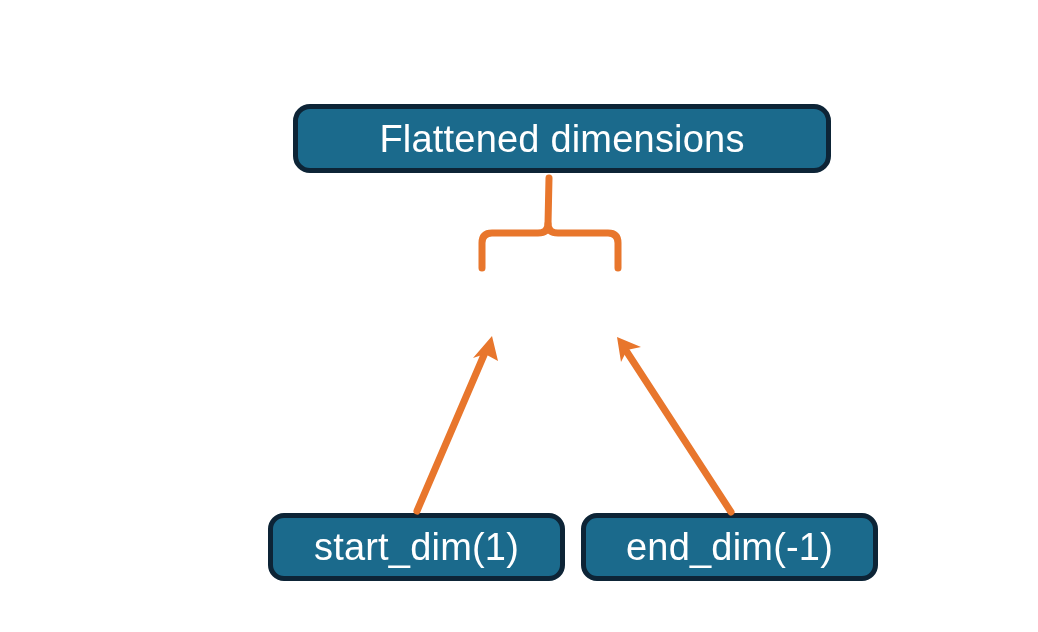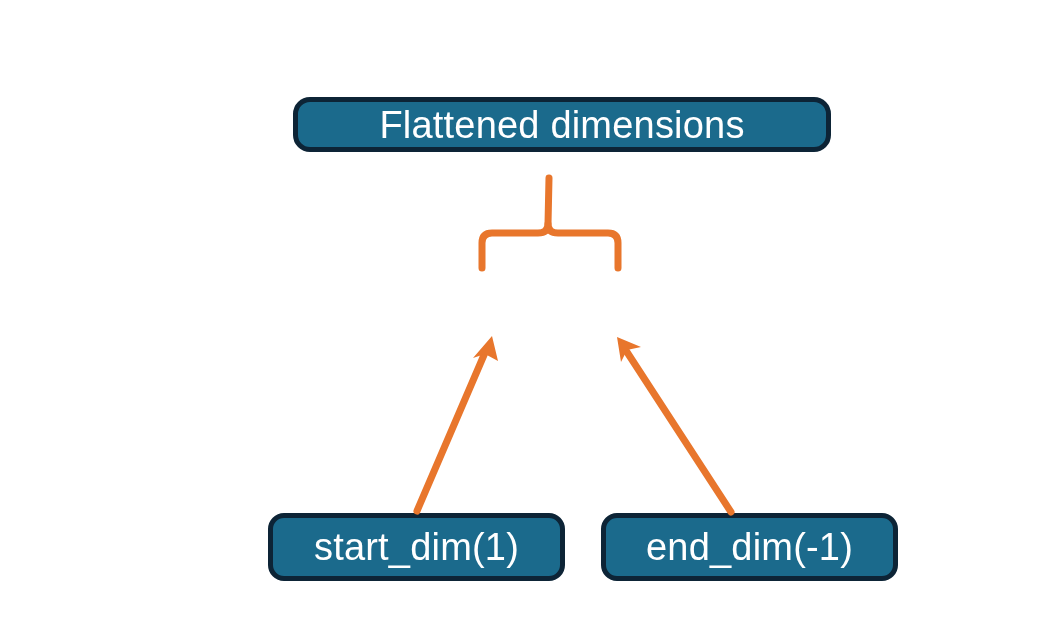--- a/index.html
+++ b/index.html
@@ -36,23 +36,23 @@
     z-index: 2;
   }
   .node-label {
     display: block;
     line-height: 1;
   }
 
   
   #node-flattened {
     left: 293px;
-    top: 97px;
+    top: 104px;
     width: 538px;
-    height: 55px;
+    height: 69px;
     border-radius: 17px;
   }
   #node-flattened .node-label {
     font-size: 38px;
     font-weight: 400;
   }
 
   
   #node-shape {
     left: 178px;
@@ -76,21 +76,20 @@
     height: 68px;
     border-radius: 16px;
     justify-content: center;
   }
   #node-end-dim {
     left: 581px;
     top: 513px;
     width: 297px;
     height: 68px;
     border-radius: 16px;
-    margin-left: 20px;
   }
   #node-start-dim .node-label,
   #node-end-dim .node-label {
     font-size: 38px;
     font-weight: 400;
   }
 
   
   #connectors {
     position: absolute;

